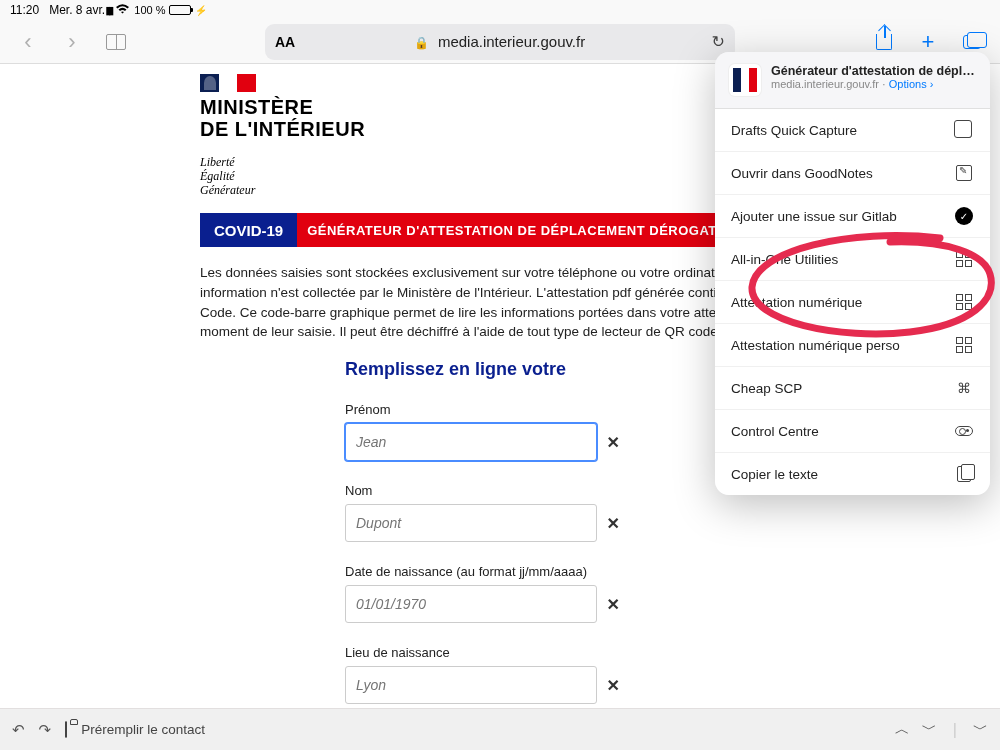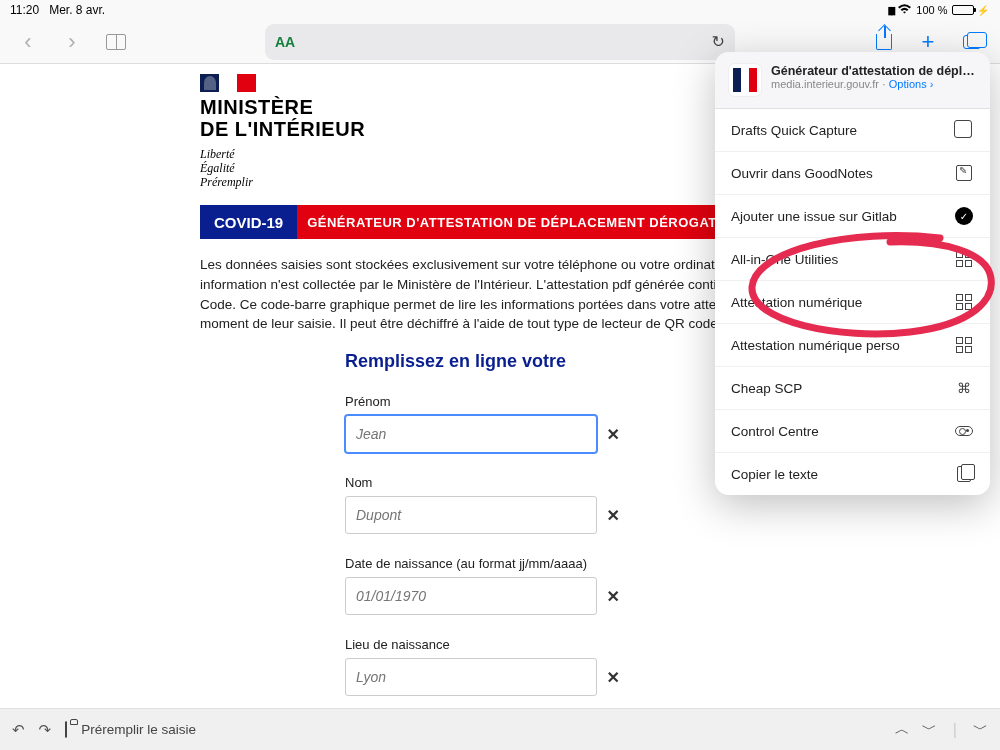--- a/index.html
+++ b/index.html
@@ -7,21 +7,21 @@
     font-family: -apple-system, BlinkMacSystemFont, "Segoe UI", Helvetica, Arial, sans-serif;
     width: 1000px; height: 750px;
     background: #f9f9f9;
     overflow: hidden;
     position: relative;
   }
 
   
   .status-bar {
     height: 20px;
-    display: flex; align-items: center; justify-content: space-between;
+    display: flex; align-items: center; 
     padding: 0 10px;
     font-size: 12px; font-weight: 500;
     background: #f9f9f9;
   }
   .status-left { display: flex; gap: 10px; align-items: center; }
   .status-right { display: flex; gap: 4px; align-items: center; font-size: 11px; }
   .batt {
     width: 22px; height: 10px; border: 1px solid #000; border-radius: 2px;
     position: relative;
   }
@@ -45,21 +45,21 @@
     width: 44px; height: 44px; display:flex; align-items:center; justify-content:center;
     color: #007aff;
   }
   .tb-disabled { color: #b0b0b0; }
   .url-bar {
     flex: 1; max-width: 470px; height: 36px;
     background: #e9e9eb;
     border-radius: 9px;
     display:flex; align-items:center; position:relative;
   }
-  .url-aa { position:absolute; left:10px; font-size:14px; font-weight:600; color:#15803d;}
+  .url-aa { position:absolute; left:10px; font-size:14px; font-weight:600; color:#000000;}
   .url-text { flex:1; text-align:center; color:#222; font-size:15px;}
   .url-lock { margin-right:4px; font-size: 12px; color:#444; }
   .url-reload { position:absolute; right:10px; color:#444; }
 
   
   .page {
     position: absolute; top: 64px; left: 0; right: 0; bottom: 42px;
     background: #fff;
     overflow: hidden;
   }
@@ -71,21 +71,21 @@
     width: 56px; height: 18px; display:flex; margin-top:10px;
   }
   .flag-block .fb { flex:1; }
   .flag-block .fb1 { background:#0b1f52;}
   .flag-block .fb2 { background:#fff;}
   .flag-block .fb3 { background:#e1000f;}
   .flag-block .fb-logo { position: relative; }
   .flag-block .fb-logo::after { content:""; position:absolute; left:4px; top:2px; width:12px; height:14px; background:#fff; border-radius:50% 50% 0 0; opacity:.3; }
 
   .min-title { font-size: 20px; font-weight: 800; letter-spacing: .5px; margin-top: 4px; line-height: 1.1; }
-  .motto { font-style: italic; font-size: 12px; margin-top: 8px; line-height: 1.15; font-family: Georgia, serif; }
+  .motto { font-style: italic; font-size: 12px; margin-top: 16px; line-height: 1.15; font-family: Georgia, serif; }
 
   .banner { margin-top: 16px; display:flex; height: 34px; align-items:stretch; font-weight: 700; }
   .banner-left { background:#0a1f8f; color:#fff; padding: 0 14px; display:flex; align-items:center; font-size:15px;}
   .banner-right { background:#e1000f; color:#fff; flex:1; display:flex; align-items:center; padding:0 10px; font-size:13px; letter-spacing:.5px; white-space:nowrap; overflow:hidden; }
 
   .desc { font-size: 13.5px; color:#222; margin-top: 16px; line-height: 1.45; }
 
   .form-area { width: 275px; margin: 16px 0 0 145px; }
   .form-title { color:#0a1f8f; font-weight: 800; font-size: 18px; line-height:1.25;}
   .field-label { font-size: 13px; margin-top: 22px; color:#222;}
@@ -205,20 +205,24 @@
       </div>
     <div class="tb-btn tb-disabled">
         <span class="chev">›</span>
       </div>
     <div class="tb-btn tb-disabled">
         <span class="book-ic"></span>
       </div>
   </div>
   <div class="url-bar">
     <span class="url-aa">AA</span>
+    <span class="url-text">
+      <span class="url-lock">🔒</span>
+      <span>media.interieur.gouv.fr</span>
+    </span>
     <span class="url-reload">↻</span>
   </div>
   <div class="right-btns">
     <div class="tb-btn">
         <span class="share-ic"></span>
       </div>
     <div class="tb-btn">
         <span class="plus-ic">+</span>
       </div>
     <div class="tb-btn">
@@ -233,21 +237,21 @@
       <div class="fb fb1 fb-logo"></div>
         <div class="fb fb2"></div>
         <div class="fb fb3"></div>
     </div>
     <div class="min-title">
       <span>MINISTÈRE</span><br><span>DE L'INTÉRIEUR</span>
     </div>
     <div class="motto">
       <span>Liberté</span><br>
       <span>Égalité</span><br>
-      <span>Préremplir</span>
+      <span>Générateur</span>
     </div>
     <div class="banner">
       <div class="banner-left">COVID-19</div>
       <div class="banner-right">GÉNÉRATEUR D'ATTESTATION DE DÉPLACEMENT DÉROGATOI</div>
     </div>
     <div class="desc">Les données saisies sont stockées exclusivement sur votre téléphone ou votre ordinateur. Aucune information n'est collectée par le Ministère de l'Intérieur. L'attestation pdf générée contient un QR Code. Ce code-barre graphique permet de lire les informations portées dans votre attestation au moment de leur saisie. Il peut être déchiffré à l'aide de tout type de lecteur de QR code générique.</div>
 
     <div class="form-area">
       <div class="form-title">
         <span>Remplissez en ligne votre</span><br>
@@ -369,21 +373,21 @@
 
 <svg class="annot-circle" viewBox="0 0 260 110">
   <path d="M 200 6 C 110 -4, 15 18, 12 55 C 10 90, 100 108, 170 100 C 230 93, 258 68, 250 42 C 244 22, 208 8, 150 10" stroke="#e52b4f" stroke-width="7" fill="none" stroke-linecap="round"></path>
 </svg>
 
 <div class="shortcut-bar">
   <div class="sb-left">
     <span class="undo">↶</span>
     <span class="redo">↷</span>
     <span><span class="clip-ic"></span></span>
-    <span>Préremplir le saisie</span>
+    <span>Préremplir le contact</span>
   </div>
   <div class="sb-right">
     <span class="sb-ud">︿</span>
     <span class="sb-down">﹀</span>
     <span style="margin:0 4px;color:#ccc;">|</span>
     <span class="sb-down">﹀</span>
   </div>
 </div>
 
 </body></html>

